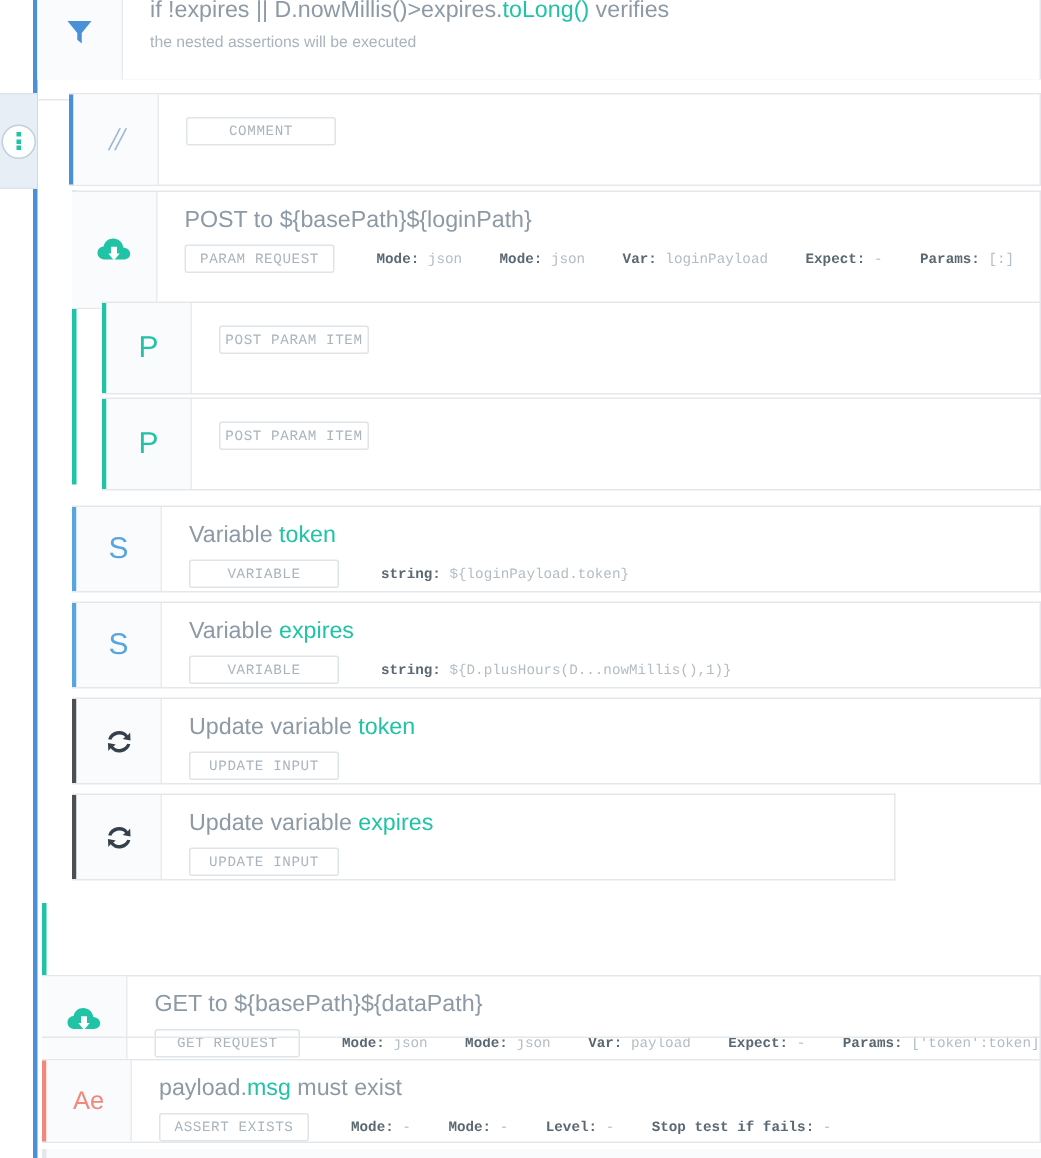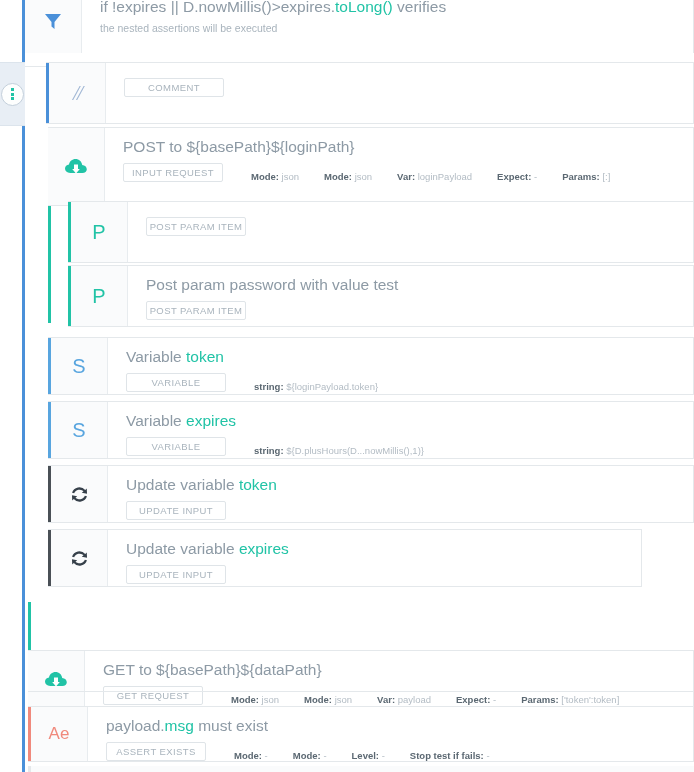--- a/index.html
+++ b/index.html
@@ -57,24 +57,25 @@
   }
   .title .hl { color: #21c3a6; }
   .subtitle {
     font-size: 10.5px;
     color: #a9b4bd;
     margin-top: 5px;
     line-height: 13px;
   }
   .metarow {
     display: flex;
-    align-items: flex-end;
+    align-items: center;
     margin-top: 6px;
     gap: 0;
     white-space: nowrap;
+    font-family: Liberation Mono, monospace;
   }
   .badge {
     display: inline-block;
     border: 1px solid #dfe4e8;
     border-radius: 2px;
     color: #a9b4bd;
     font-size: 9.5px;
     letter-spacing: .4px;
     padding: 3px 0 3px 0;
     width: 100px;
@@ -206,21 +207,21 @@
         <rect x="10" y="7.5" width="4" height="5.6" fill="#ffffff"></rect>
         <polygon points="8.2,12 15.8,12 12,16.6" fill="#ffffff"></polygon>
       </svg>
     </span>
   </div>
   <div class="body">
     <div class="title">
       <span>POST to ${basePath}${loginPath}</span>
     </div>
     <div class="metarow">
-      <span class="badge">INPUT REQUEST</span>
+      <span class="badge">PARAM REQUEST</span>
       <span class="metas">
         <span class="meta"><span>Mode:</span> <em>json</em></span>
         <span class="meta"><span>Mode:</span> <em>json</em></span>
         <span class="meta"><span>Var:</span> <em>loginPayload</em></span>
         <span class="meta"><span>Expect:</span> <em>-</em></span>
         <span class="meta"><span>Params:</span> <em>[:]</em></span>
       </span>
     </div>
   </div>
 </div>
@@ -236,23 +237,20 @@
     </div>
   </div>
 </div>
 
 <div class="row step" style="left:68px; top:265px; width:626px; height:62px; border-left:none;">
   <div class="accent" style="background:#21c3a6;"></div>
   <div class="glyph">
     <span class="letter-p">P</span>
   </div>
   <div class="body">
-    <div class="title">
-      <span>Post param password with value test</span>
-    </div>
     <div class="metarow">
       <span class="badge">POST PARAM ITEM</span>
     </div>
   </div>
 </div>
 
 <div class="row step" style="left:48px; top:337px; width:646px; height:58px;">
   <div class="accent" style="background:#58a5df;"></div>
   <div class="glyph">
     <span class="letter-s">S</span>
@@ -301,21 +299,21 @@
   <div class="body">
     <div class="title">
       <span>Update variable </span><span class="hl">token</span>
     </div>
     <div class="metarow">
       <span class="badge">UPDATE INPUT</span>
     </div>
   </div>
 </div>
 
-<div class="row step" style="left:48px; top:529px; width:594px; height:58px;">
+<div class="row step" style="left:48px; top:529px; width:549px; height:58px;">
   <div class="accent" style="background:#4a5056;"></div>
   <div class="glyph">
     <span class="refresh">
       <svg width="21" height="21" viewBox="0 0 22 22" aria-hidden="true">
         <path d="M3.2 9.2 A8 8 0 0 1 17 6.4 L18.6 4.6 L18.9 10.2 L13.4 9.1 L15.2 7.7 A6 6 0 0 0 5.4 9.6 Z" fill="#36404a"></path>
         <path d="M18.8 12.8 A8 8 0 0 1 5 15.6 L3.4 17.4 L3.1 11.8 L8.6 12.9 L6.8 14.3 A6 6 0 0 0 16.6 12.4 Z" fill="#36404a"></path>
       </svg>
     </span>
   </div>
   <div class="body">

